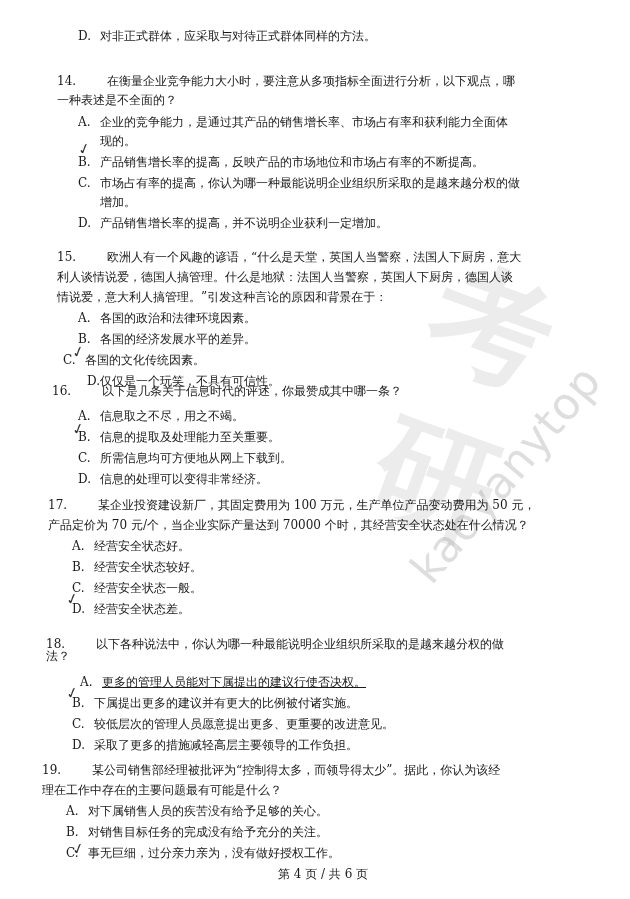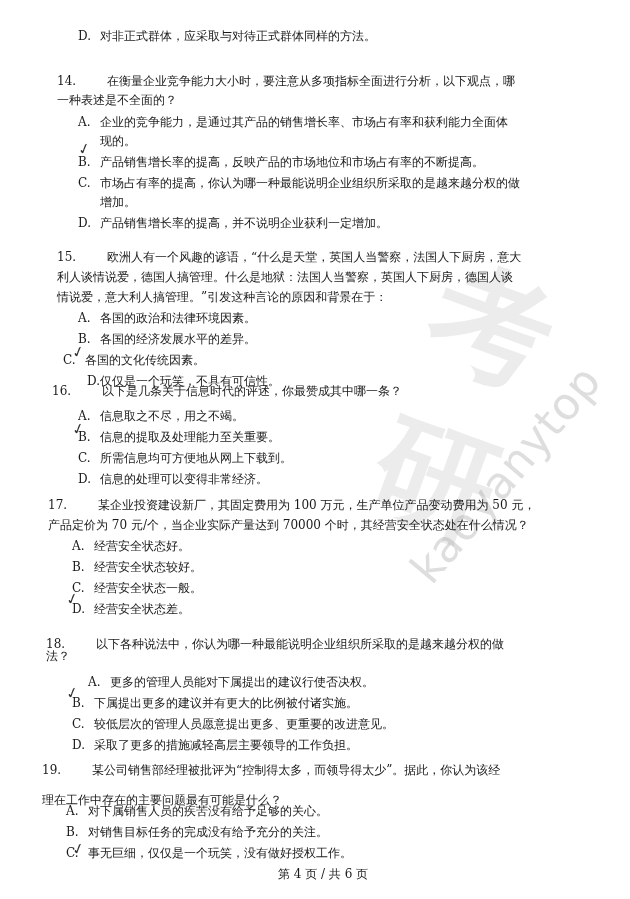--- a/index.html
+++ b/index.html
@@ -77,30 +77,30 @@
     <div class="line" style="left:72px; top:537px;"><span class="opt-letter">A.</span><span>经营安全状态好。</span></div>
     <div class="line" style="left:72px; top:558px;"><span class="opt-letter">B.</span><span>经营安全状态较好。</span></div>
     <div class="line" style="left:72px; top:579px;"><span class="opt-letter">C.</span><span>经营安全状态一般。</span></div>
     <div class="line" style="left:72px; top:600px;"><span class="opt-letter">D.</span><span>经营安全状态差。</span></div>
     <span class="mark" style="left:66px; top:590px;">✓</span>
   </div>
 
   <div>
     <div class="line bold" style="left:46px; top:627px;margin-top:8px;"><span class="qnum">18.</span><span>以下各种说法中，你认为哪一种最能说明企业组织所采取的是越来越分权的做</span></div>
     <div class="line" style="left:46px; top:647px;">法？</div>
-    <div class="line" style="left:88px; top:673px;"><span class="opt-letter">A.</span><span>更多的管理人员能对下属提出的建议行使否决权。</span></div>
+    <div class="line" style="left:80px; top:673px;text-decoration:underline;"><span class="opt-letter">A.</span><span>更多的管理人员能对下属提出的建议行使否决权。</span></div>
     <div class="line" style="left:72px; top:694px;"><span class="opt-letter">B.</span><span>下属提出更多的建议并有更大的比例被付诸实施。</span></div>
     <span class="mark" style="left:66px; top:684px;">✓</span>
     <div class="line" style="left:72px; top:715px;"><span class="opt-letter">C.</span><span>较低层次的管理人员愿意提出更多、更重要的改进意见。</span></div>
     <div class="line" style="left:72px; top:736px;"><span class="opt-letter">D.</span><span>采取了更多的措施减轻高层主要领导的工作负担。</span></div>
   </div>
 
   <div>
     <div class="line" style="left:42px; top:761px;"><span class="qnum">19.</span><span>某公司销售部经理被批评为“控制得太多，而领导得太少”。据此，你认为该经</span></div>
-    <div class="line" style="left:42px; top:781px;margin-top:10px;">理在工作中存在的主要问题最有可能是什么？</div>
+    <div class="line" style="left:42px; top:781px;">理在工作中存在的主要问题最有可能是什么？</div>
     <div class="line" style="left:66px; top:802px;"><span class="opt-letter">A.</span><span>对下属销售人员的疾苦没有给予足够的关心。</span></div>
     <div class="line" style="left:66px; top:823px;"><span class="opt-letter">B.</span><span>对销售目标任务的完成没有给予充分的关注。</span></div>
-    <div class="line" style="left:66px; top:844px;"><span class="opt-letter">C.</span><span>事无巨细，仅仅是一个玩笑，没有做好授权工作。</span></div>
+    <div class="line" style="left:66px; top:844px;"><span class="opt-letter">C.</span><span>事无巨细，过分亲力亲为，没有做好授权工作。</span></div>
     <span class="mark" style="left:72px; top:840px;">✓</span>
   </div>
 
   <div class="footer">第 4 页 / 共 6 页</div>
 </div>
 
 </body></html>

